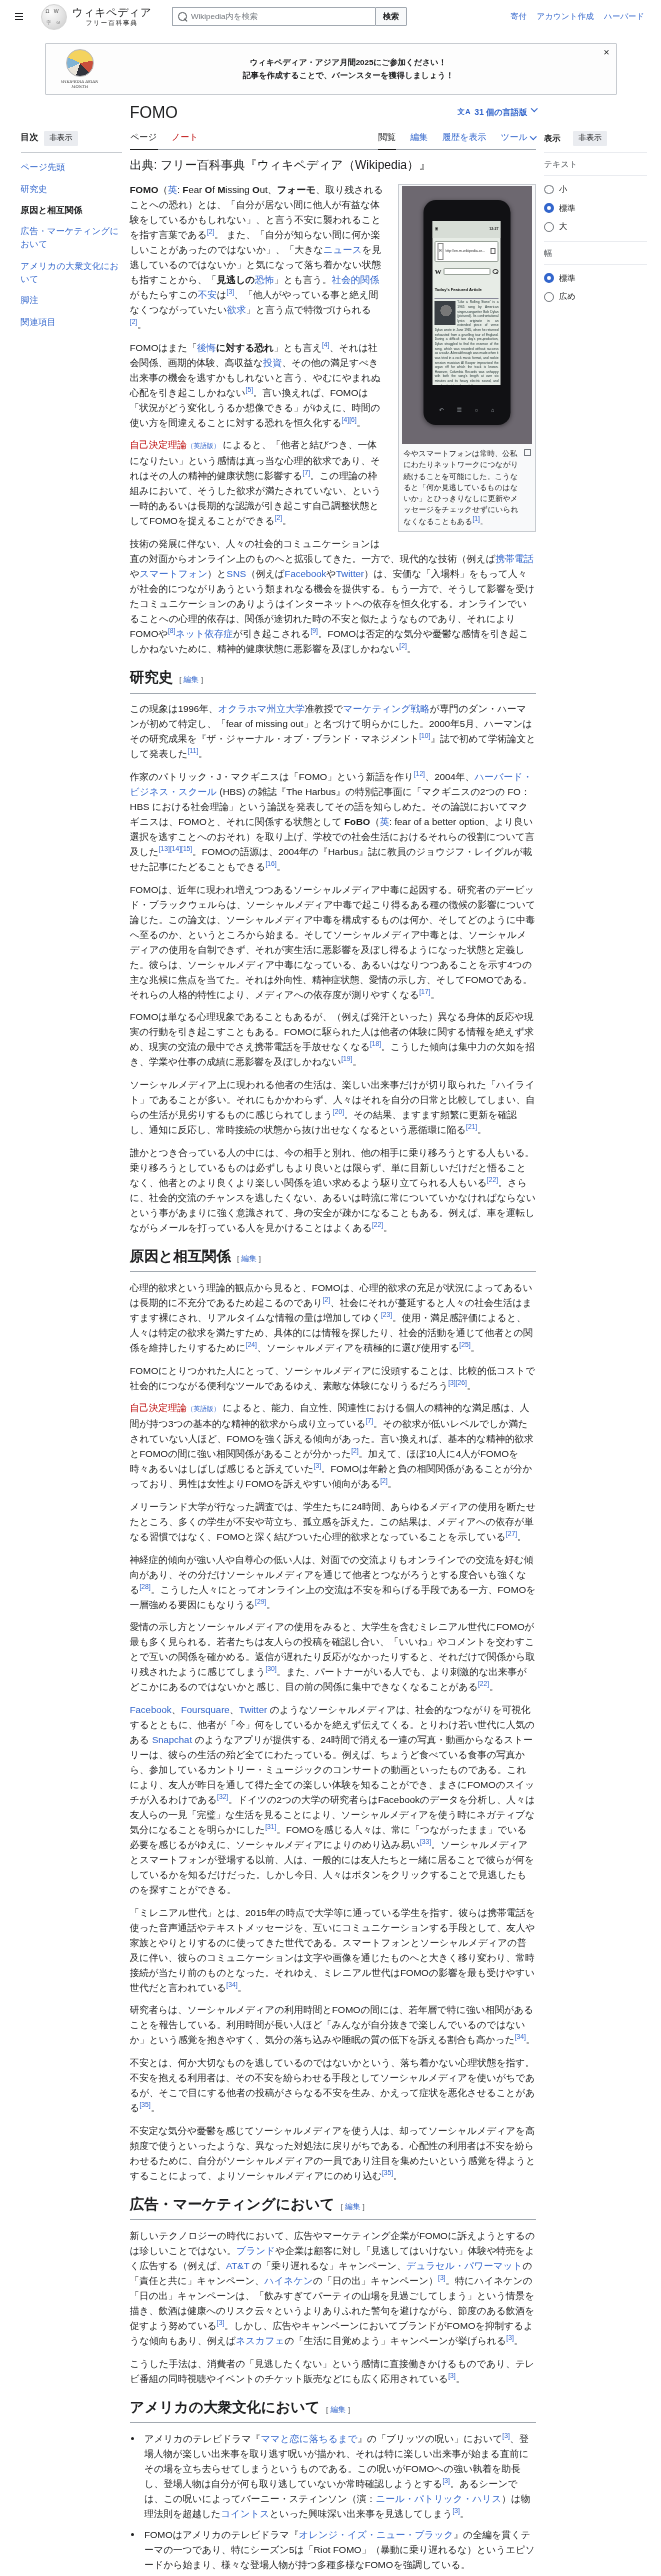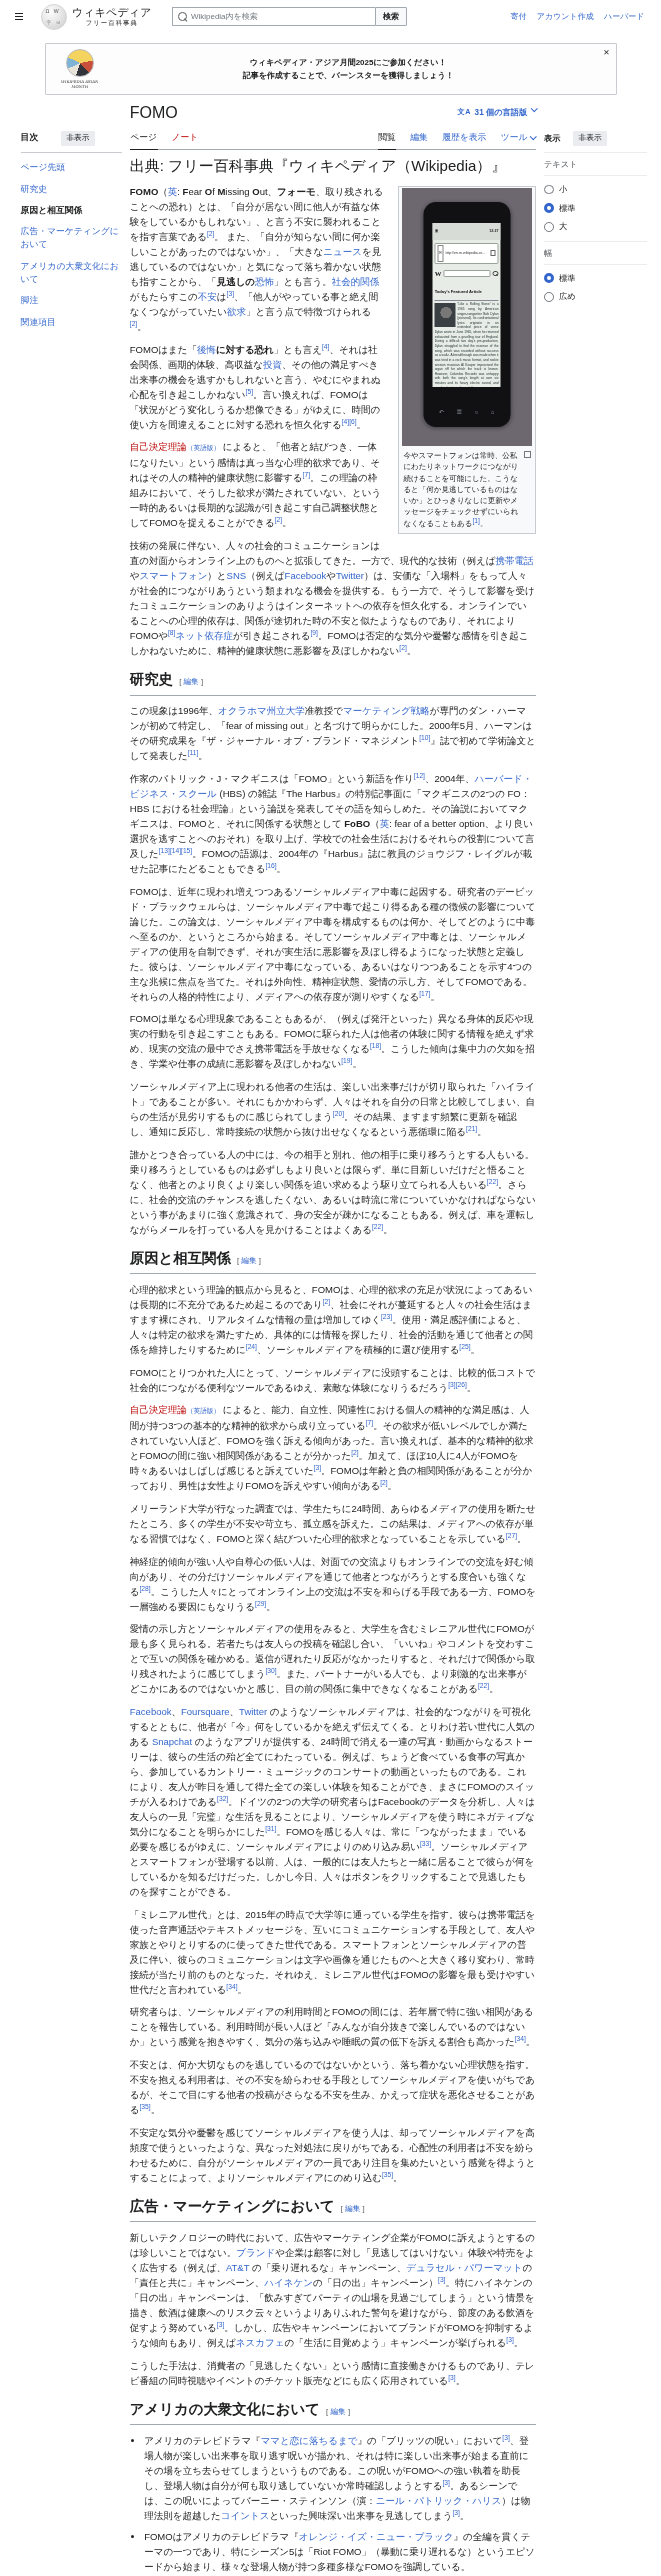--- a/index.html
+++ b/index.html
@@ -36,21 +36,21 @@
   .amlogo{width:49px;display:flex;flex-direction:column;align-items:center;gap:1.5px}
   .amcirc{width:26px;height:26px;border-radius:50%;background:conic-gradient(#f4d35e 0 22%,#c94f3d 0 38%,#32343c 0 55%,#e9e4da 0 68%,#7fb3d5 0 82%,#f4d35e 0 100%);border:0.5px solid #bbb}
   .amtxt{font-size:3.9px;font-style:italic;color:#333;text-align:center;line-height:1.3;font-family:"DejaVu Serif",serif}
   .bannertext{flex:1;text-align:center;font-weight:bold;font-size:8px;line-height:1.65}
   .bclose{position:absolute;top:4.1px;right:6.2px;font-size:7.7px;color:#202122;cursor:pointer}
 
   
   .layout{display:grid;grid-template-columns:101px 406px 1fr;column-gap:8.2px;padding:5.2px 10.3px 0 20.6px}
   
   .toc{padding-top:27px;font-size:8.8px}
-  .tochead{display:flex;align-items:center;gap:23px;font-weight:bold;padding-bottom:6.2px;border-bottom:0.5px solid #c8ccd1}
+  .tochead{display:flex;align-items:center;gap:6px;font-weight:bold;padding-bottom:6.2px;border-bottom:0.5px solid #c8ccd1}
   .pill{font-weight:normal;font-size:7.7px;background:#eaecf0;color:#202122;padding:2.6px 5.2px;border-radius:1px;cursor:pointer}
   .toc ul{list-style:none;margin:3.1px 0 0;padding:0}
   .toc li{margin:8.2px 0;color:#36c;line-height:1.5;cursor:pointer}
   .toc li.on{color:#202122;font-weight:bold}
   
   .appearance{padding-top:27px;font-size:8.2px;width:103px}
   .aphead{display:flex;align-items:center;gap:13px;font-weight:bold;padding-bottom:6.2px;border-bottom:0.5px solid #eaecf0}
   .agroup{border-bottom:0.5px solid #eaecf0;padding:6.2px 0 8.2px}
   .agroup:last-child{border-bottom:none}
   .aglabel{color:#54595d;margin-bottom:5px;padding-bottom:5.2px;border-bottom:0.5px solid #eaecf0}
@@ -63,21 +63,21 @@
   h1{margin:0;font-size:16px;font-weight:400}
   .langbtn{color:#36c;font-size:8.2px;display:flex;align-items:flex-start;gap:3.6px;font-weight:bold}
   .langico{font-size:7.2px;letter-spacing:0.5px}
   .chev{width:4.1px;height:4.1px;border-right:1px solid currentColor;border-bottom:1px solid currentColor;transform:rotate(45deg) translateY(-1px);display:inline-block}
   .tabs{display:flex;justify-content:space-between;align-items:flex-end;border-bottom:0.5px solid #a2a9b1;margin-top:7.2px;font-size:8.8px}
   .tabl,.tabr{display:flex;gap:13.4px}
   .tab{padding:3.6px 0.5px 4.6px;color:#36c;cursor:pointer}
   .tab.on{color:#202122;border-bottom:1px solid #202122;margin-bottom:-0.5px}
   .tab.red{color:#ba0000}
   .tab .chev{border-color:#36c;margin-left:2.6px}
-  .source{margin:6.7px 0 2.1px;font-size:15px}
+  .source{margin:6.7px 0 2.1px;font-size:12px}
 
   .bodytext{font-size:9.5px;line-height:15px}
   .bodytext p{margin:7.7px 0}
   .h2{display:flex;align-items:baseline;gap:6.2px;border-bottom:0.5px solid #a2a9b1;margin:14.4px 0 5.2px;padding-bottom:5.2px}
   .h2 .t{font-size:14.4px;font-weight:600}
   .h2 .edit{font-size:7.7px;color:#54595d}
   .h2 .edit a{color:#36c}
   ul.pc{margin:7.7px 0;padding-left:14.4px}
   ul.pc li{margin:6.2px 0}
 

